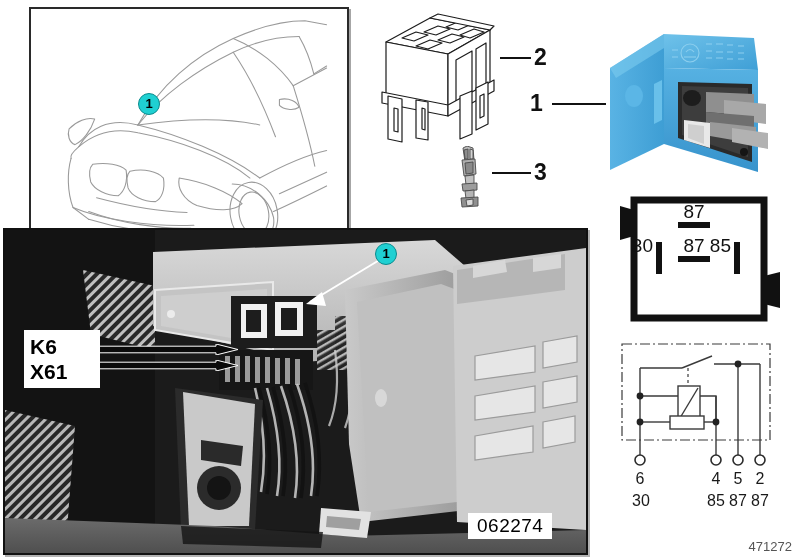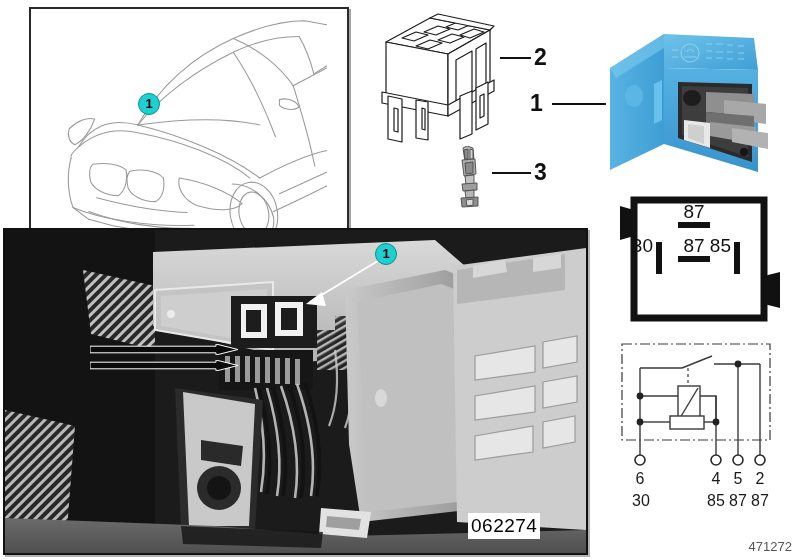--- a/index.html
+++ b/index.html
@@ -116,21 +116,21 @@
     left: 24px;
     top: 330px;
     width: 68px;
     padding: 4px 2px 4px 6px;
     font-size: 21px;
     line-height: 25px;
   }
   .label-photo-id {
     left: 468px;
     top: 513px;
-    padding: 2px 3px;
+    padding: 2px 9px;
     font-size: 19px;
     font-weight: normal;
     font-family: "Liberation Sans", sans-serif;
     letter-spacing: 0.5px;
   }
 
   .arrow-k6, .arrow-x61 {
     position: absolute;
     z-index: 24;
     height: 11px;
@@ -531,20 +531,24 @@
     <svg viewBox="0 0 100 80" xmlns="http://www.w3.org/2000/svg">
       <g stroke="#ffffff" stroke-width="2" fill="none">
         <path d="M86 16 L 10 62"></path>
       </g>
       <path d="M22 52 L 6 64 L 26 66 Z" fill="#ffffff"></path>
     </svg>
   </div>
 
   <div class="callout callout-photo">1</div>
 
+  <div class="photo-label label-k6x61">
+    <div>K6</div>
+    <div>X61</div>
+  </div>
 
   <div class="arrow-k6">
     <svg viewBox="0 0 148 11" xmlns="http://www.w3.org/2000/svg">
       <path d="M0 2.2 L 126 2.2 L 126 0 L 148 5.5 L 126 11 L 126 8.8 L 0 8.8 Z" fill="#0a0a0a" stroke="#ffffff" stroke-width="1"></path>
     </svg>
   </div>
   <div class="arrow-x61">
     <svg viewBox="0 0 148 11" xmlns="http://www.w3.org/2000/svg">
       <path d="M0 2.2 L 126 2.2 L 126 0 L 148 5.5 L 126 11 L 126 8.8 L 0 8.8 Z" fill="#0a0a0a" stroke="#ffffff" stroke-width="1"></path>
     </svg>

